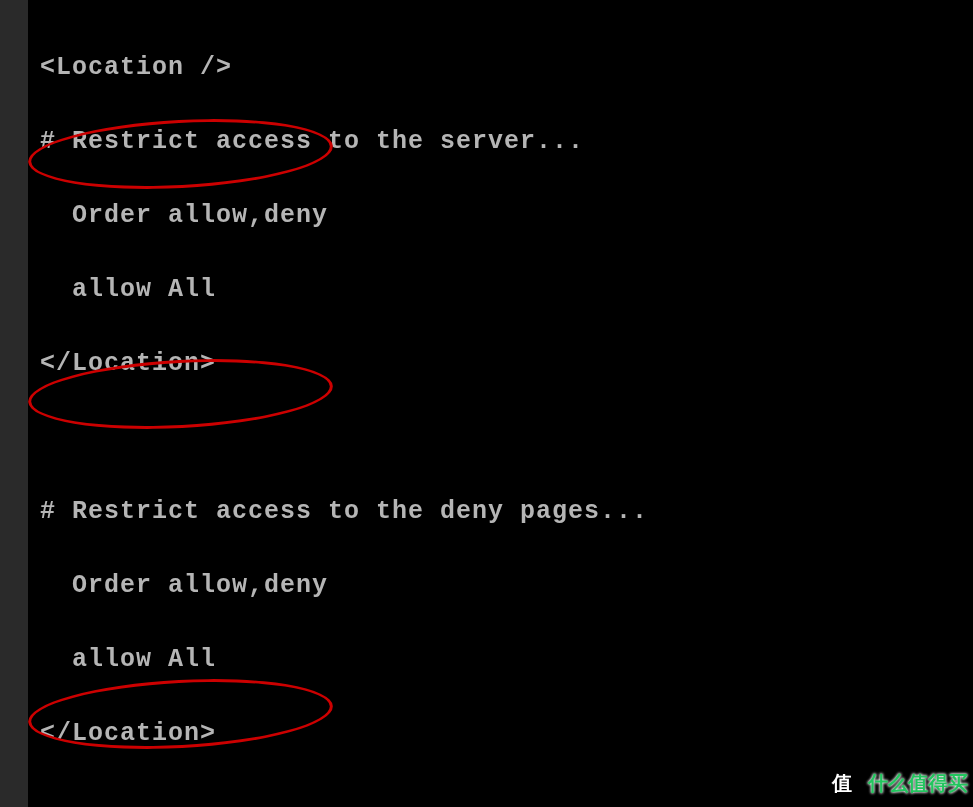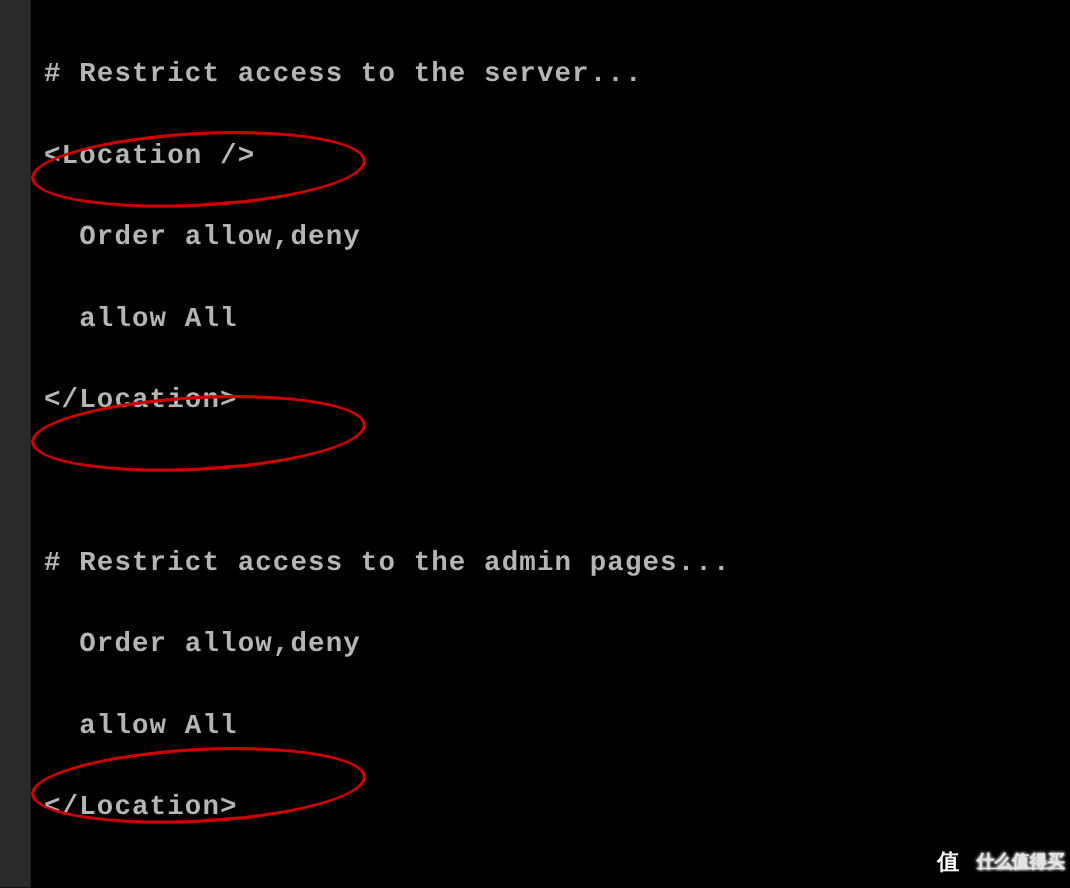--- a/index.html
+++ b/index.html
@@ -82,41 +82,40 @@
       background: #000000;
       color: #ffffff;
       display: flex;
       align-items: center;
       justify-content: center;
       font-size: 20px;
       font-weight: bold;
       font-family: sans-serif;
     }
     .wm-text {
-      color: #e5e5e5;
+      color: #22c55e;
       font-family: "Microsoft YaHei", sans-serif;
-      font-size: 16px;
+      font-size: 20px;
       font-weight: bold;
       text-shadow: 0 0 3px #ffffff, 0 0 3px #ffffff;
-      text-decoration: underline;
     }
   </style>
 </head>
 <body>
 
 <div class="gutter"></div>
 
 <div class="terminal">
+<span class="line">&lt;Location /&gt;</span>
 <span class="line"># Restrict access to the server...</span>
-<span class="line">&lt;Location /&gt;</span>
 <span class="line">  Order allow,deny</span>
 <span class="line">  allow All</span>
 <span class="line">&lt;/Location&gt;</span>
 <div class="blank"></div>
-<span class="line"># Restrict access to the admin pages...</span>
+<span class="line"># Restrict access to the deny pages...</span>
 <span class="line">  Order allow,deny</span>
 <span class="line">  allow All</span>
 <span class="line">&lt;/Location&gt;</span>
 
 
 
 
 
 
 

